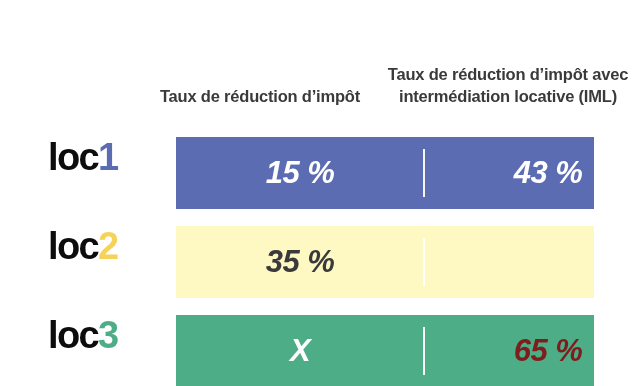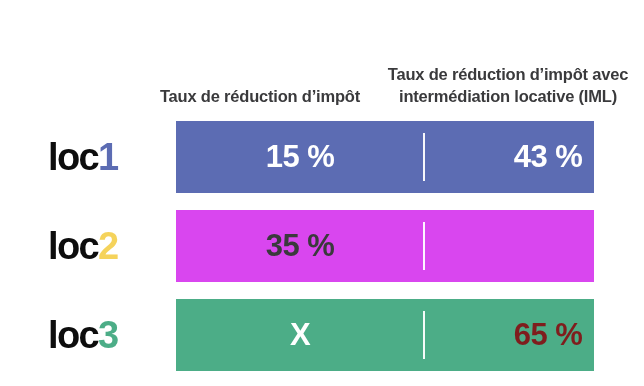--- a/index.html
+++ b/index.html
@@ -78,23 +78,24 @@
     color: #0d0d0d;
     white-space: nowrap;
   }
   .row-label .accent-num {
     font-weight: bold;
   }
 
   .bar {
     position: absolute;
     left: 136px;
-    top: 0;
+    top: 16px;
     width: 418px;
     height: 72px;
+    font-style: italic;
   }
 
   .cell {
     position: absolute;
     top: 0;
     height: 72px;
     display: flex;
     align-items: center;
     justify-content: center;
     font-family: "Liberation Sans", sans-serif;
@@ -136,21 +137,21 @@
       <div class="divider"></div>
       <div class="cell cell-2" style="color: rgb(255, 255, 255);">43 %</div>
     </div>
   </div>
 
   <div class="row row-2">
     <div class="row-label" style="color: rgb(13, 13, 13);">
       <span>loc</span>
         <span class="accent-num" style="color: rgb(245, 211, 91);">2</span>
     </div>
-    <div class="bar" style="background: #d946ef;">
+    <div class="bar" style="background: #fef9c3;">
       <div class="cell cell-1" style="color: rgb(58, 58, 60);">35 %</div>
       <div class="divider"></div>
     </div>
   </div>
 
   <div class="row row-3">
     <div class="row-label" style="color: rgb(13, 13, 13);">
       <span>loc</span>
         <span class="accent-num" style="color: rgb(76, 173, 135);">3</span>
     </div>

